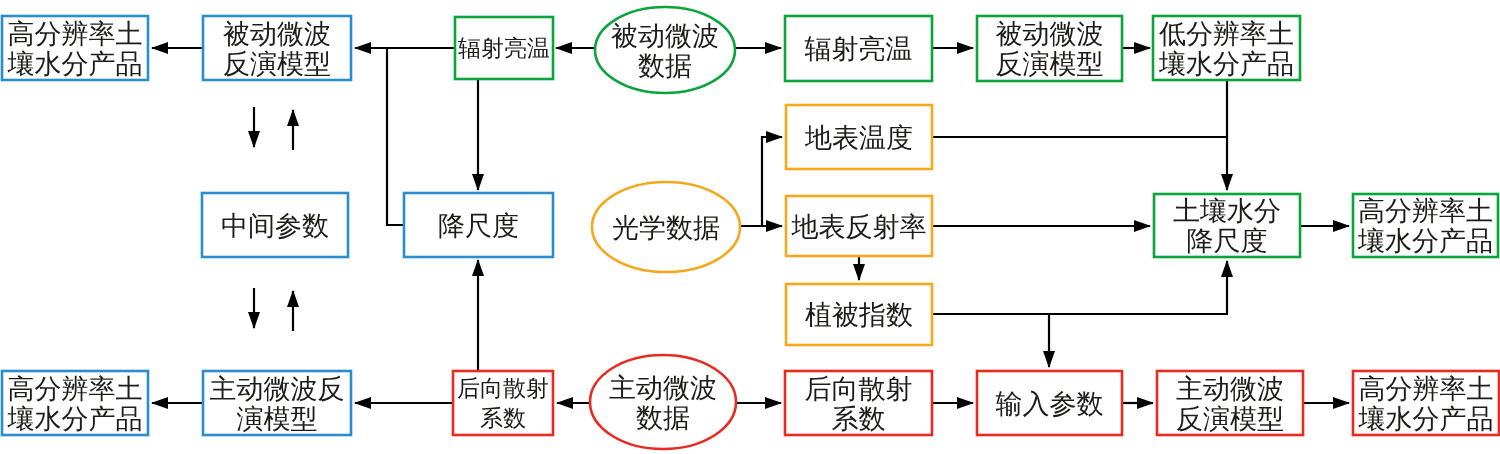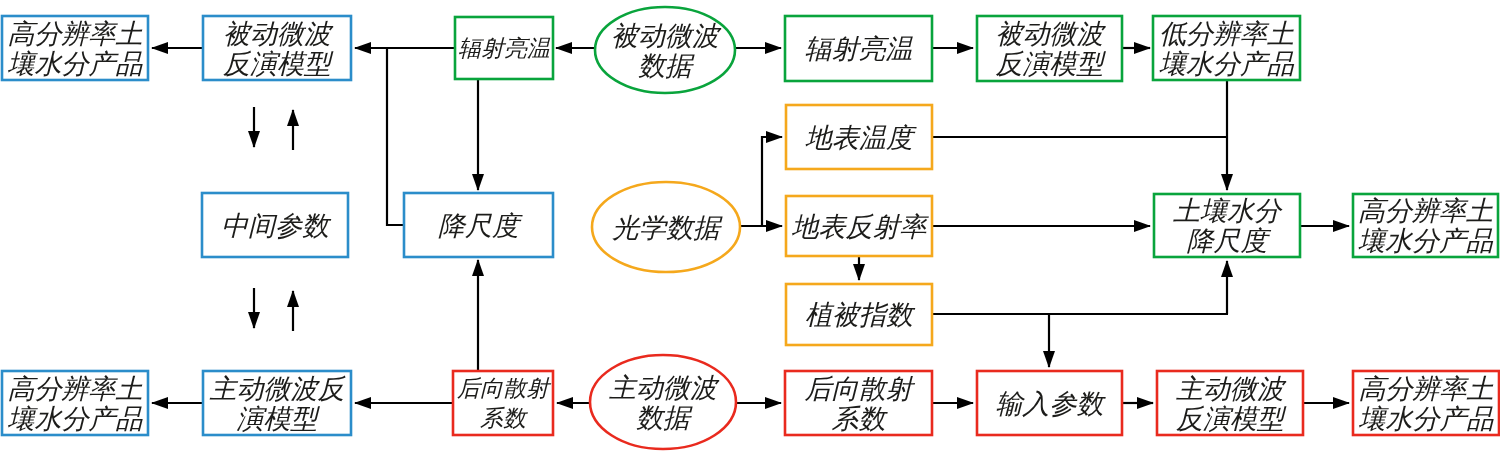--- a/index.html
+++ b/index.html
@@ -1,16 +1,16 @@
 <!DOCTYPE html>
 <html><head>
 <meta charset="utf-8">
 <style>
   html,body{margin:0;padding:0;background:#ffffff;}
-  .stage{position:relative;width:1500px;height:454px;background:#ffffff;overflow:hidden;font-style:italic;}
+  .stage{position:relative;width:1500px;height:454px;background:#ffffff;overflow:hidden;}
   svg text{
     font-family:"DejaVu Serif","Liberation Serif",serif;
     fill:#1c1c1a;
   }
 </style>
 </head>
 <body>
 
 <div class="stage">
   <svg id="flowchart" width="1500" height="454" viewBox="0 0 1500 454" xmlns="http://www.w3.org/2000/svg">

